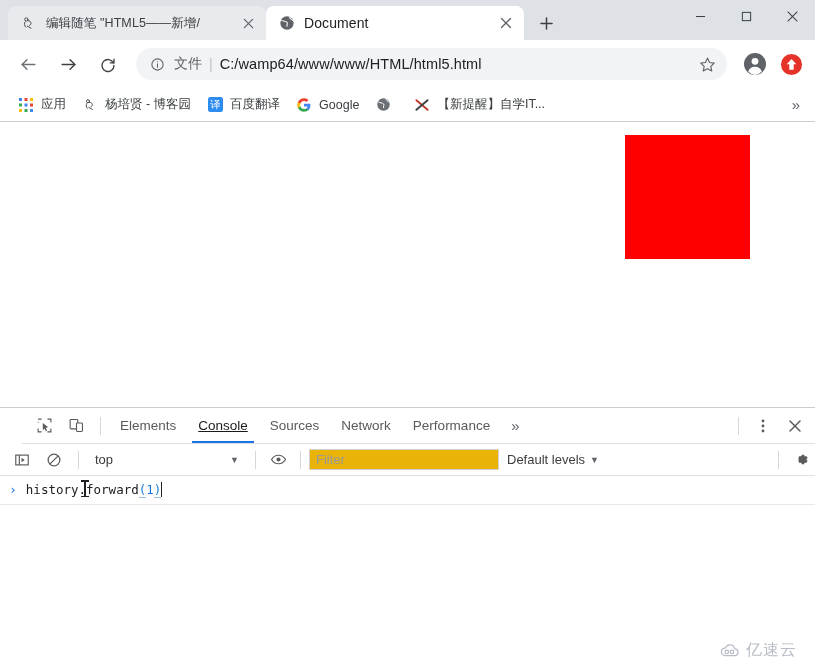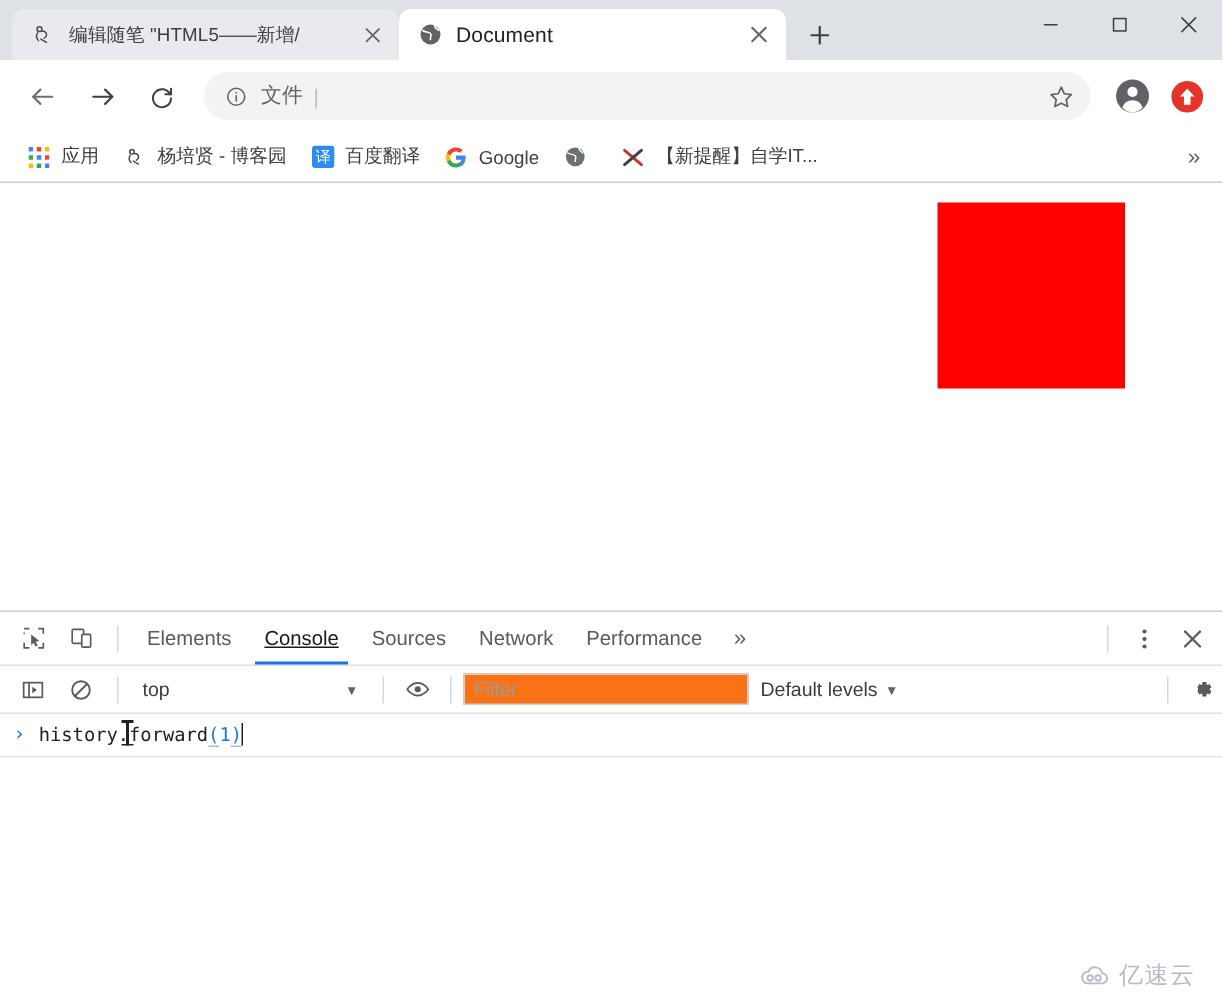--- a/index.html
+++ b/index.html
@@ -141,20 +141,21 @@
     display: flex;
     flex-direction: column;
     position: relative;
   }
   .dt-tabbar {
     height: 36px;
     display: flex;
     align-items: center;
     border-bottom: 1px solid #e0e0e0;
     padding-left: 6px;
+    margin-left: 22px;
   }
   .dt-iconbtn { width: 28px; height: 28px; display:flex; align-items:center; justify-content:center; margin: 0 2px; }
   .dt-vsep { width: 1px; height: 18px; background: #d8d8d8; margin: 0 8px; }
   .dt-tab {
     height: 35px;
     padding: 0 11px;
     display: flex; align-items: center;
     font-size: 13.5px;
     color: #5a5a5a;
     position: relative;
@@ -177,21 +178,21 @@
     display: flex; align-items: center;
     width: 160px; height: 22px;
     font-size: 13px; color: #3c3c3c;
     padding-left: 8px; position: relative; text-align: right;
   }
   .ctx-caret { position: absolute; right: 8px; font-size: 9px; color: #5f6368; }
   .eye-btn { width: 28px; height: 26px; display:flex; align-items:center; justify-content:center; }
   .filter-input {
     width: 190px; height: 21px;
     border: 1px solid #d0d0d0;
-    background: #f97316;
+    background: #eab308;
     font-size: 13px; color: #000;
     padding: 0 6px;
     font-family: "Liberation Sans", sans-serif;
     outline: none;
   }
   .filter-input::placeholder { color: #9a9a9a; }
   .levels { font-size: 13px; color: #3c3c3c; padding: 0 8px; display: flex; align-items: center; }
   .levels-caret { font-size: 9px; margin-left: 5px; color: #5f6368; }
   .gear-btn { width: 28px; height: 26px; display:flex; align-items:center; justify-content:center; }
 
@@ -323,20 +324,21 @@
   <div class="omnibox">
     <span class="omni-info">
       <svg width="15" height="15" viewBox="0 0 24 24" stroke="#5f6368" stroke-width="1.7" fill="none">
         <circle cx="12" cy="12" r="9"></circle>
           <line x1="12" y1="11" x2="12" y2="16.5" stroke-linecap="round"></line>
           <circle cx="12" cy="7.6" r="0.9" fill="#5f6368" stroke="none"></circle>
       </svg>
     </span>
     <span class="omni-scheme">文件</span>
     <span class="omni-sep">|</span>
+    <span class="omni-url">C:/wamp64/www/www/HTML/html5.html</span>
     <span class="omni-star">
       <svg width="17" height="17" viewBox="0 0 24 24" stroke="#5f6368" stroke-width="1.6" fill="none" stroke-linejoin="round">
         <polygon points="12,3 14.9,9.2 21.5,10 16.7,14.6 18,21.2 12,18 6,21.2 7.3,14.6 2.5,10 9.1,9.2"></polygon>
       </svg>
     </span>
   </div>
 
   <div class="avatar-btn">
     <svg width="24" height="24" viewBox="0 0 24 24">
       <circle cx="12" cy="12" r="11" fill="#5f6368"></circle>

